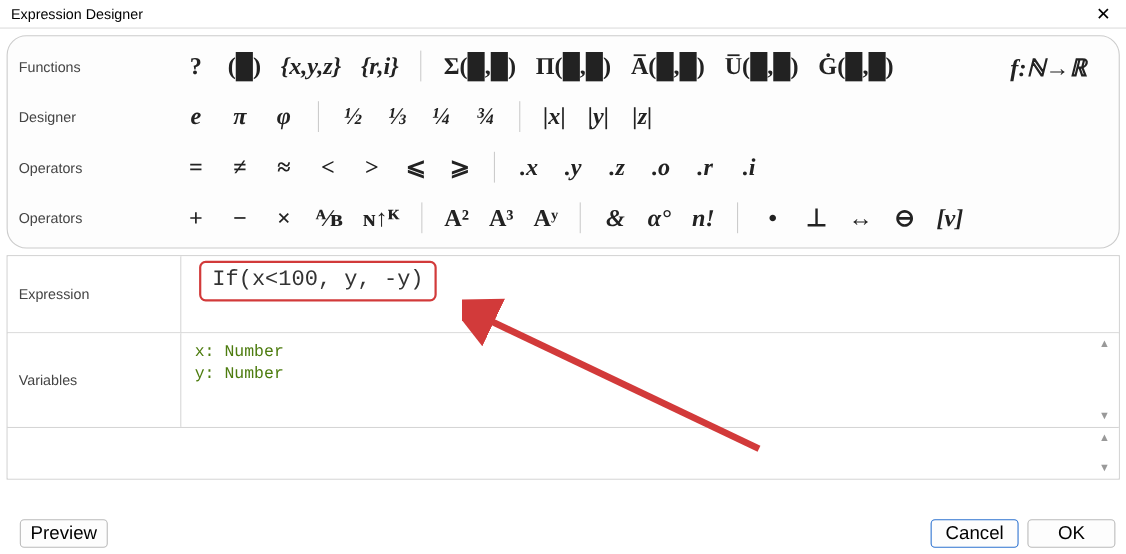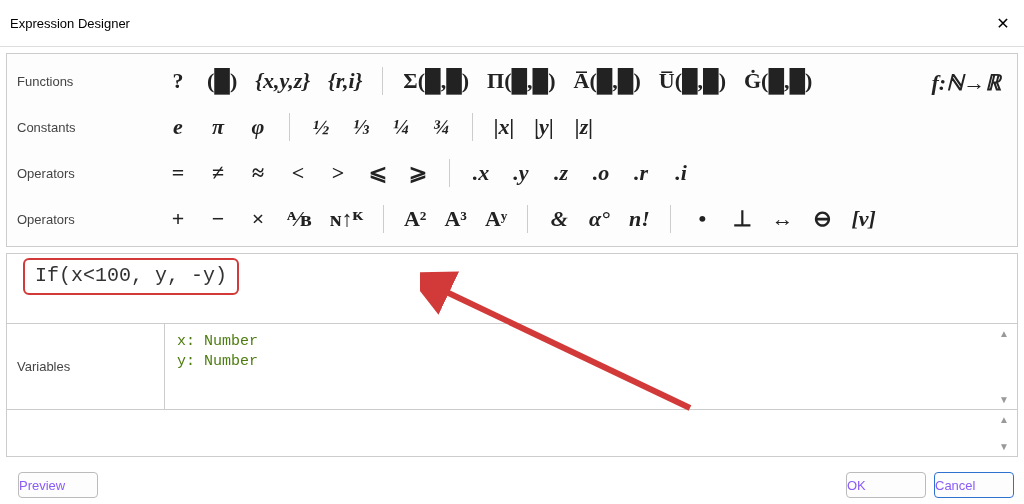--- a/index.html
+++ b/index.html
@@ -7,40 +7,41 @@
     margin: 0;
     font-family: "Segoe UI", Tahoma, sans-serif;
     font-size: 13px;
     background: #fff;
     width: 1024px;
     height: 504px;
     overflow: hidden;
     position: relative;
   }
   .titlebar {
-    height: 47px;
+    height: 26px;
     display: flex;
     align-items: center;
     padding: 0 10px;
     border-bottom: 1px solid #ddd;
   }
   .titlebar .title { flex: 1; }
   .titlebar .close {
     width: 22px; height: 22px;
     display: flex; align-items: center; justify-content: center;
     font-size: 16px;
     cursor: default;
   }
   .panel {
     margin: 6px;
     border: 1px solid #ccc;
     background: #fdfdfd;
   }
   .toolbar-area {
     padding: 4px 0;
+    border-radius: 18px;
   }
   .row {
     display: flex;
     align-items: center;
     min-height: 46px;
   }
   .row .label {
     width: 158px;
     padding-left: 10px;
     color: #444;
@@ -66,21 +67,21 @@
     cursor: default;
   }
   .sep {
     width: 1px;
     height: 28px;
     background: #ccc;
     margin: 0 4px;
   }
   .right-fn {
     margin-left: auto;
-    margin-right: 14px;
+    margin-right: 27px;
     font-style: italic;
   }
   .designer-grid {
     margin: 6px;
     border: 1px solid #ccc;
   }
   .drow {
     display: flex;
     border-bottom: 1px solid #ccc;
   }
@@ -149,23 +150,23 @@
   .buttonbar .spacer { flex: 1; }
   .btn-std {
     min-width: 80px;
     height: 26px;
     border: 1px solid #bbb;
     border-radius: 4px;
     background: #fdfdfd;
     margin-left: 8px;
     display: flex;
     align-items: center;
-    justify-content: flex-start;
-    font-size: 13px;
-    color: #8b5cf6;
+    justify-content: center;
+    font-size: 17px;
+    color: #000000;
     cursor: default;
   }
   .btn-cancel {
     border-color: #2e73d0;
   }
   .arrow-svg {
     position: absolute;
     left: 420px;
     top: 258px;
     pointer-events: none;
@@ -213,21 +214,21 @@
       <div class="btn">
           <span>Ġ(█,█)</span>
         </div>
       <div class="btn right-fn">
           <span>f:ℕ→ℝ</span>
         </div>
     </div>
   </div>
 
   <div class="row">
-    <div class="label">Constants</div>
+    <div class="label">Designer</div>
     <div class="items">
       <div class="btn">
           <span style="font-style:italic">e</span>
         </div>
       <div class="btn">
           <span style="font-style:italic">π</span>
         </div>
       <div class="btn">
           <span style="font-style:italic">φ</span>
         </div>
@@ -357,20 +358,21 @@
       <div class="btn">
           <span style="font-style:italic">[v]</span>
         </div>
     </div>
   </div>
 
 </div>
 
 <div class="designer-grid">
   <div class="drow expr-row">
+    <div class="dlabel">Expression</div>
     <div class="dcontent">
       <div class="expr-box">If(x&lt;100, y, -y)</div>
     </div>
   </div>
   <div class="drow vars-row">
     <div class="dlabel">Variables</div>
     <div class="dcontent">
       <div class="vars-text">x: Number
 y: Number</div>
       <div class="scroll-arrows">
@@ -396,19 +398,19 @@
     </marker>
   </defs>
   <line x1="270" y1="150" x2="18" y2="30" stroke="#d23a3a" stroke-width="6" marker-end="url(#arrowhead)"></line>
 </svg>
 
 <div class="buttonbar">
   <div class="btn-std">
       <span>Preview</span>
     </div>
   <div class="spacer"></div>
+  <div class="btn-std btn-cancel">
+      <span>Cancel</span>
+    </div>
   <div class="btn-std">
       <span>OK</span>
     </div>
-  <div class="btn-std btn-cancel">
-      <span>Cancel</span>
-    </div>
 </div>
 
 </body></html>

